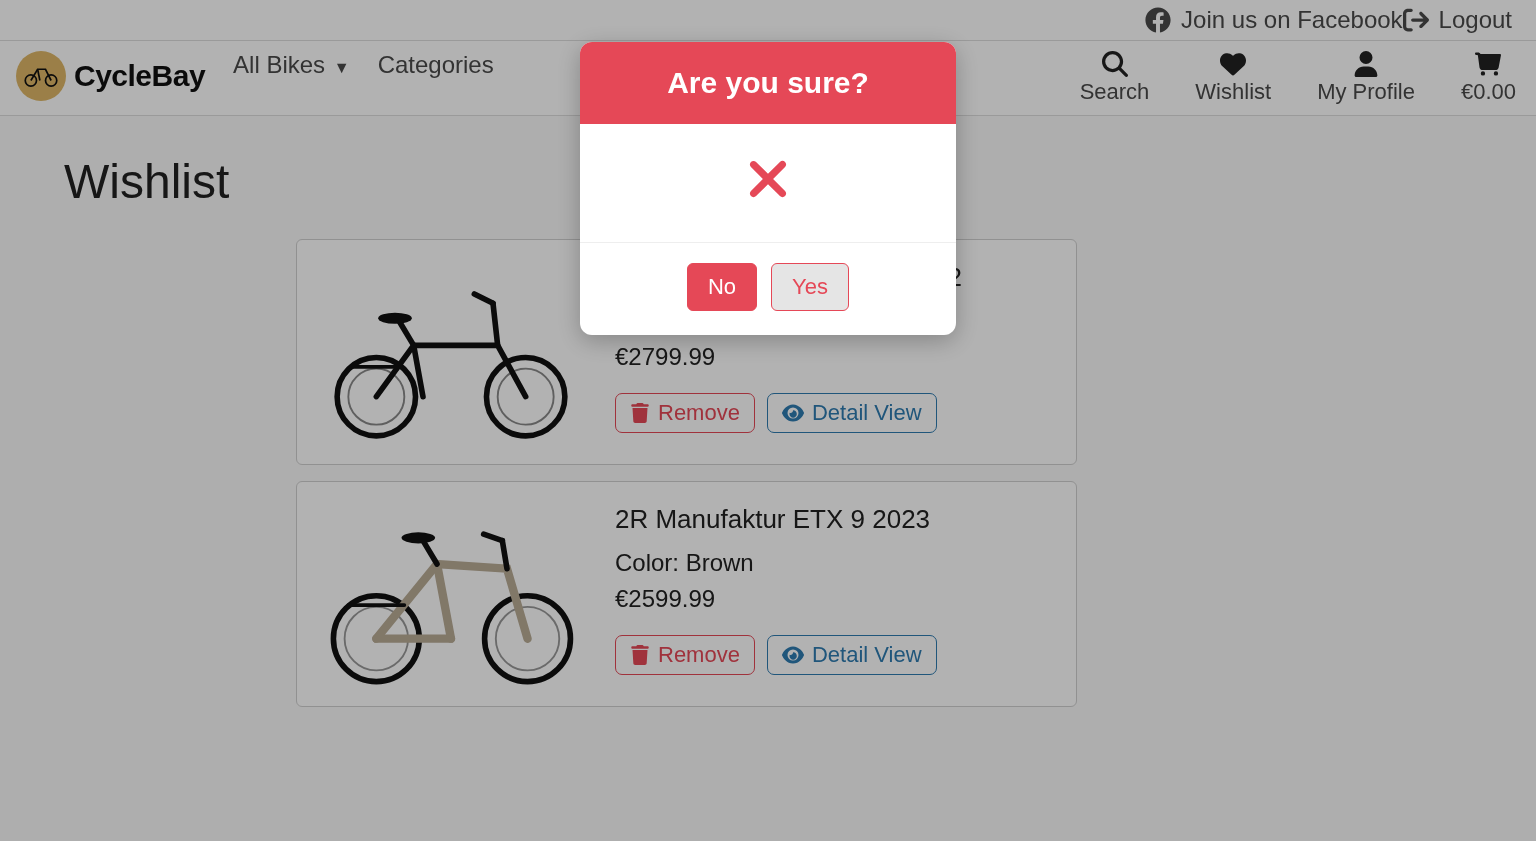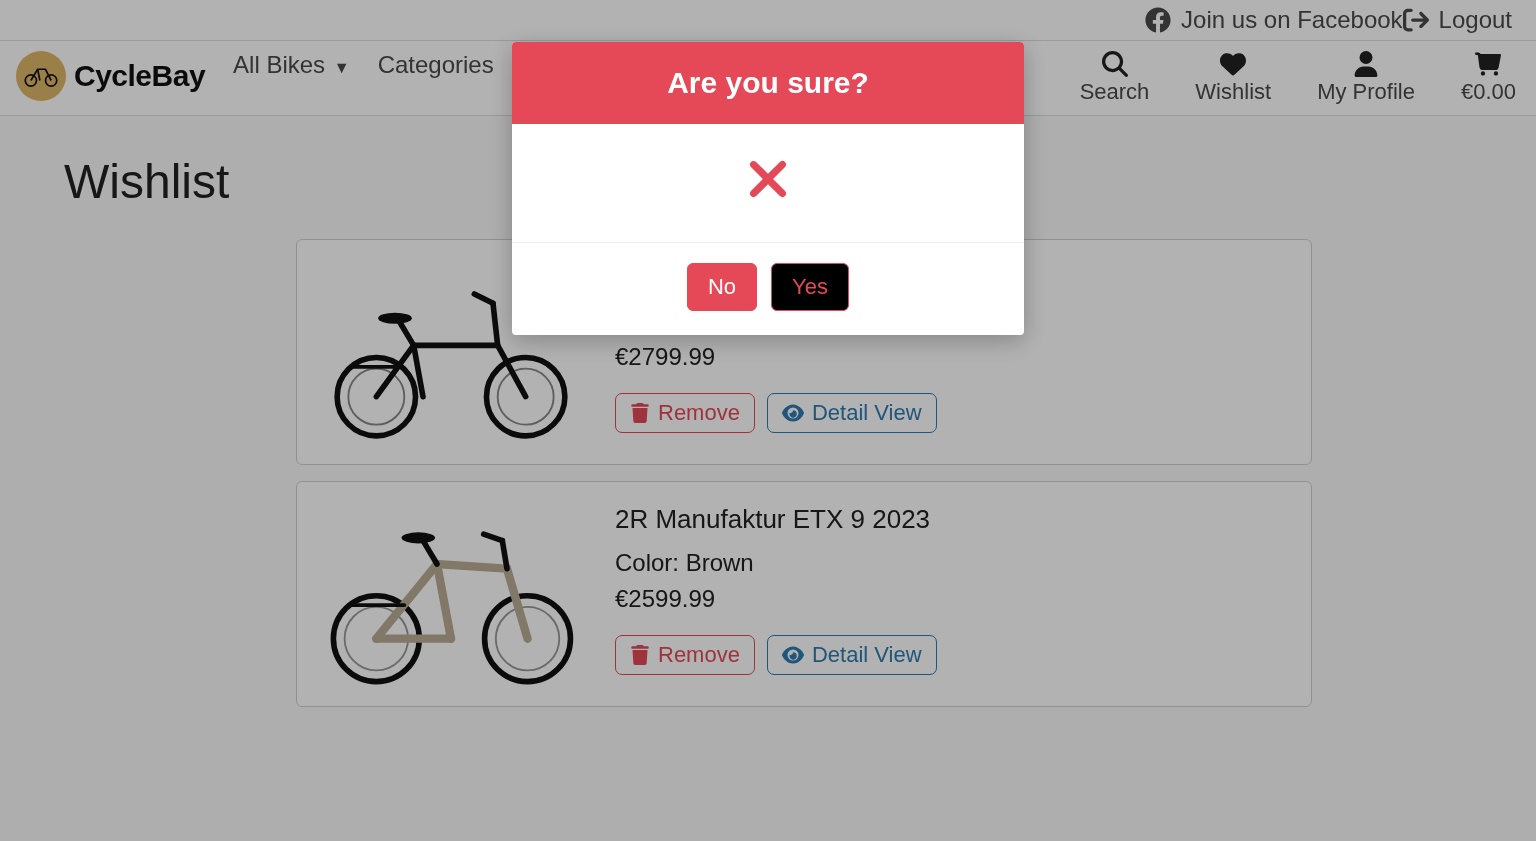--- a/index.html
+++ b/index.html
@@ -95,21 +95,21 @@
     padding: 20px 40px 40px 64px;
   }
   .page-title {
     font-size: 48px;
     font-weight: 400;
     margin: 18px 0 30px 0;
     color: #222;
   }
 
   .wishlist {
-    width: 1016px;
+    width: 781px;
     margin-left: 232px;
   }
   .wish-card {
     border: 1px solid var(--border-grey);
     border-radius: 6px;
     padding: 10px 18px 14px 14px;
     background: #ffffff;
     display: flex;
     gap: 24px;
     margin-bottom: 16px;
@@ -143,23 +143,23 @@
   .btn-detail { border: 1px solid var(--blue); color: var(--blue); }
   .btn-detail svg { width: 22px; height: 22px; fill: var(--blue); }
 
   
   .overlay {
     position: fixed;
     inset: 0;
     background: rgba(0,0,0,0.30);
   }
   .modal {
-    width: 512px;
-    background: #ffffff;
-    border-radius: 4px;
+    width: 376px;
+    background: #ffffff;
+    border-radius: 12px;
     overflow: hidden;
     margin: 42px auto 0 auto;
     box-shadow: 0 6px 24px rgba(0,0,0,.25);
   }
   .modal-header {
     background: var(--red);
     color: #fff;
     text-align: center;
     font-size: 30px;
     font-weight: 600;
@@ -180,21 +180,21 @@
   .btn-no {
     background: var(--red);
     color: #fff;
     border: 1px solid var(--red);
     font-size: 22px;
     padding: 10px 20px;
     border-radius: 6px;
     cursor: pointer;
   }
   .btn-yes {
-    background: #000000;
+    background: #e5e5e5;
     color: var(--red);
     border: 1px solid var(--red);
     font-size: 22px;
     padding: 10px 20px;
     border-radius: 6px;
     cursor: pointer;
   }
 
   a { text-decoration: none; color: inherit; }
 </style>

